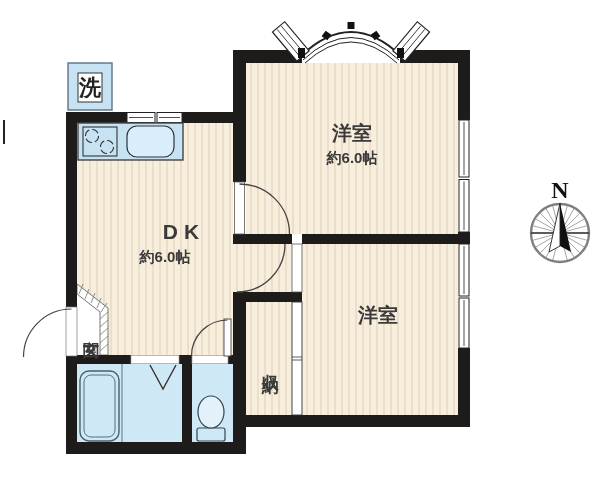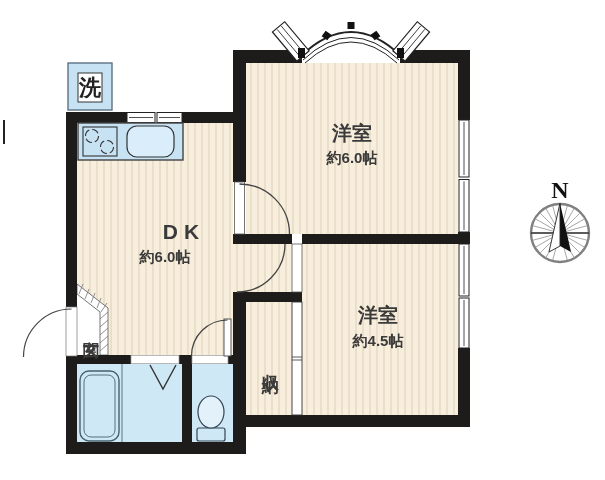--- a/index.html
+++ b/index.html
@@ -185,21 +185,20 @@
     <path d="M560,203 L549,252 L560,246 Z" fill="#fff" stroke="#222" stroke-width="0.9"></path>
   </g>
 
   <rect x="3" y="120" width="2" height="24" fill="#222"></rect>
 </svg>
 
 <div class="lbl room-name" style="left:352px;top:133px;">洋室</div>
 <div class="lbl room-size" style="left:352px;top:158px;">約6.0帖</div>
 
 <div class="lbl room-name" style="left:378px;top:315px;">洋室</div>
-<div class="lbl room-size" style="left:378px;top:341px;">約4.5帖</div>
 
 <div class="lbl dk-name" style="left:165px;top:232px;margin-left:16px;">DK</div>
 <div class="lbl room-size" style="left:165px;top:257px;">約6.0帖</div>
 
 <div class="lbl vtext" style="left:270px;top:363px;">収納</div>
 <div class="lbl vtext" style="left:91px;top:330px;font-size:16px;">玄関</div>
 
 <div class="lbl laundry-lbl" style="left:90px;top:88px;">洗</div>
 
 <div class="lbl north-lbl" style="left:560px;top:190px;">N</div>

